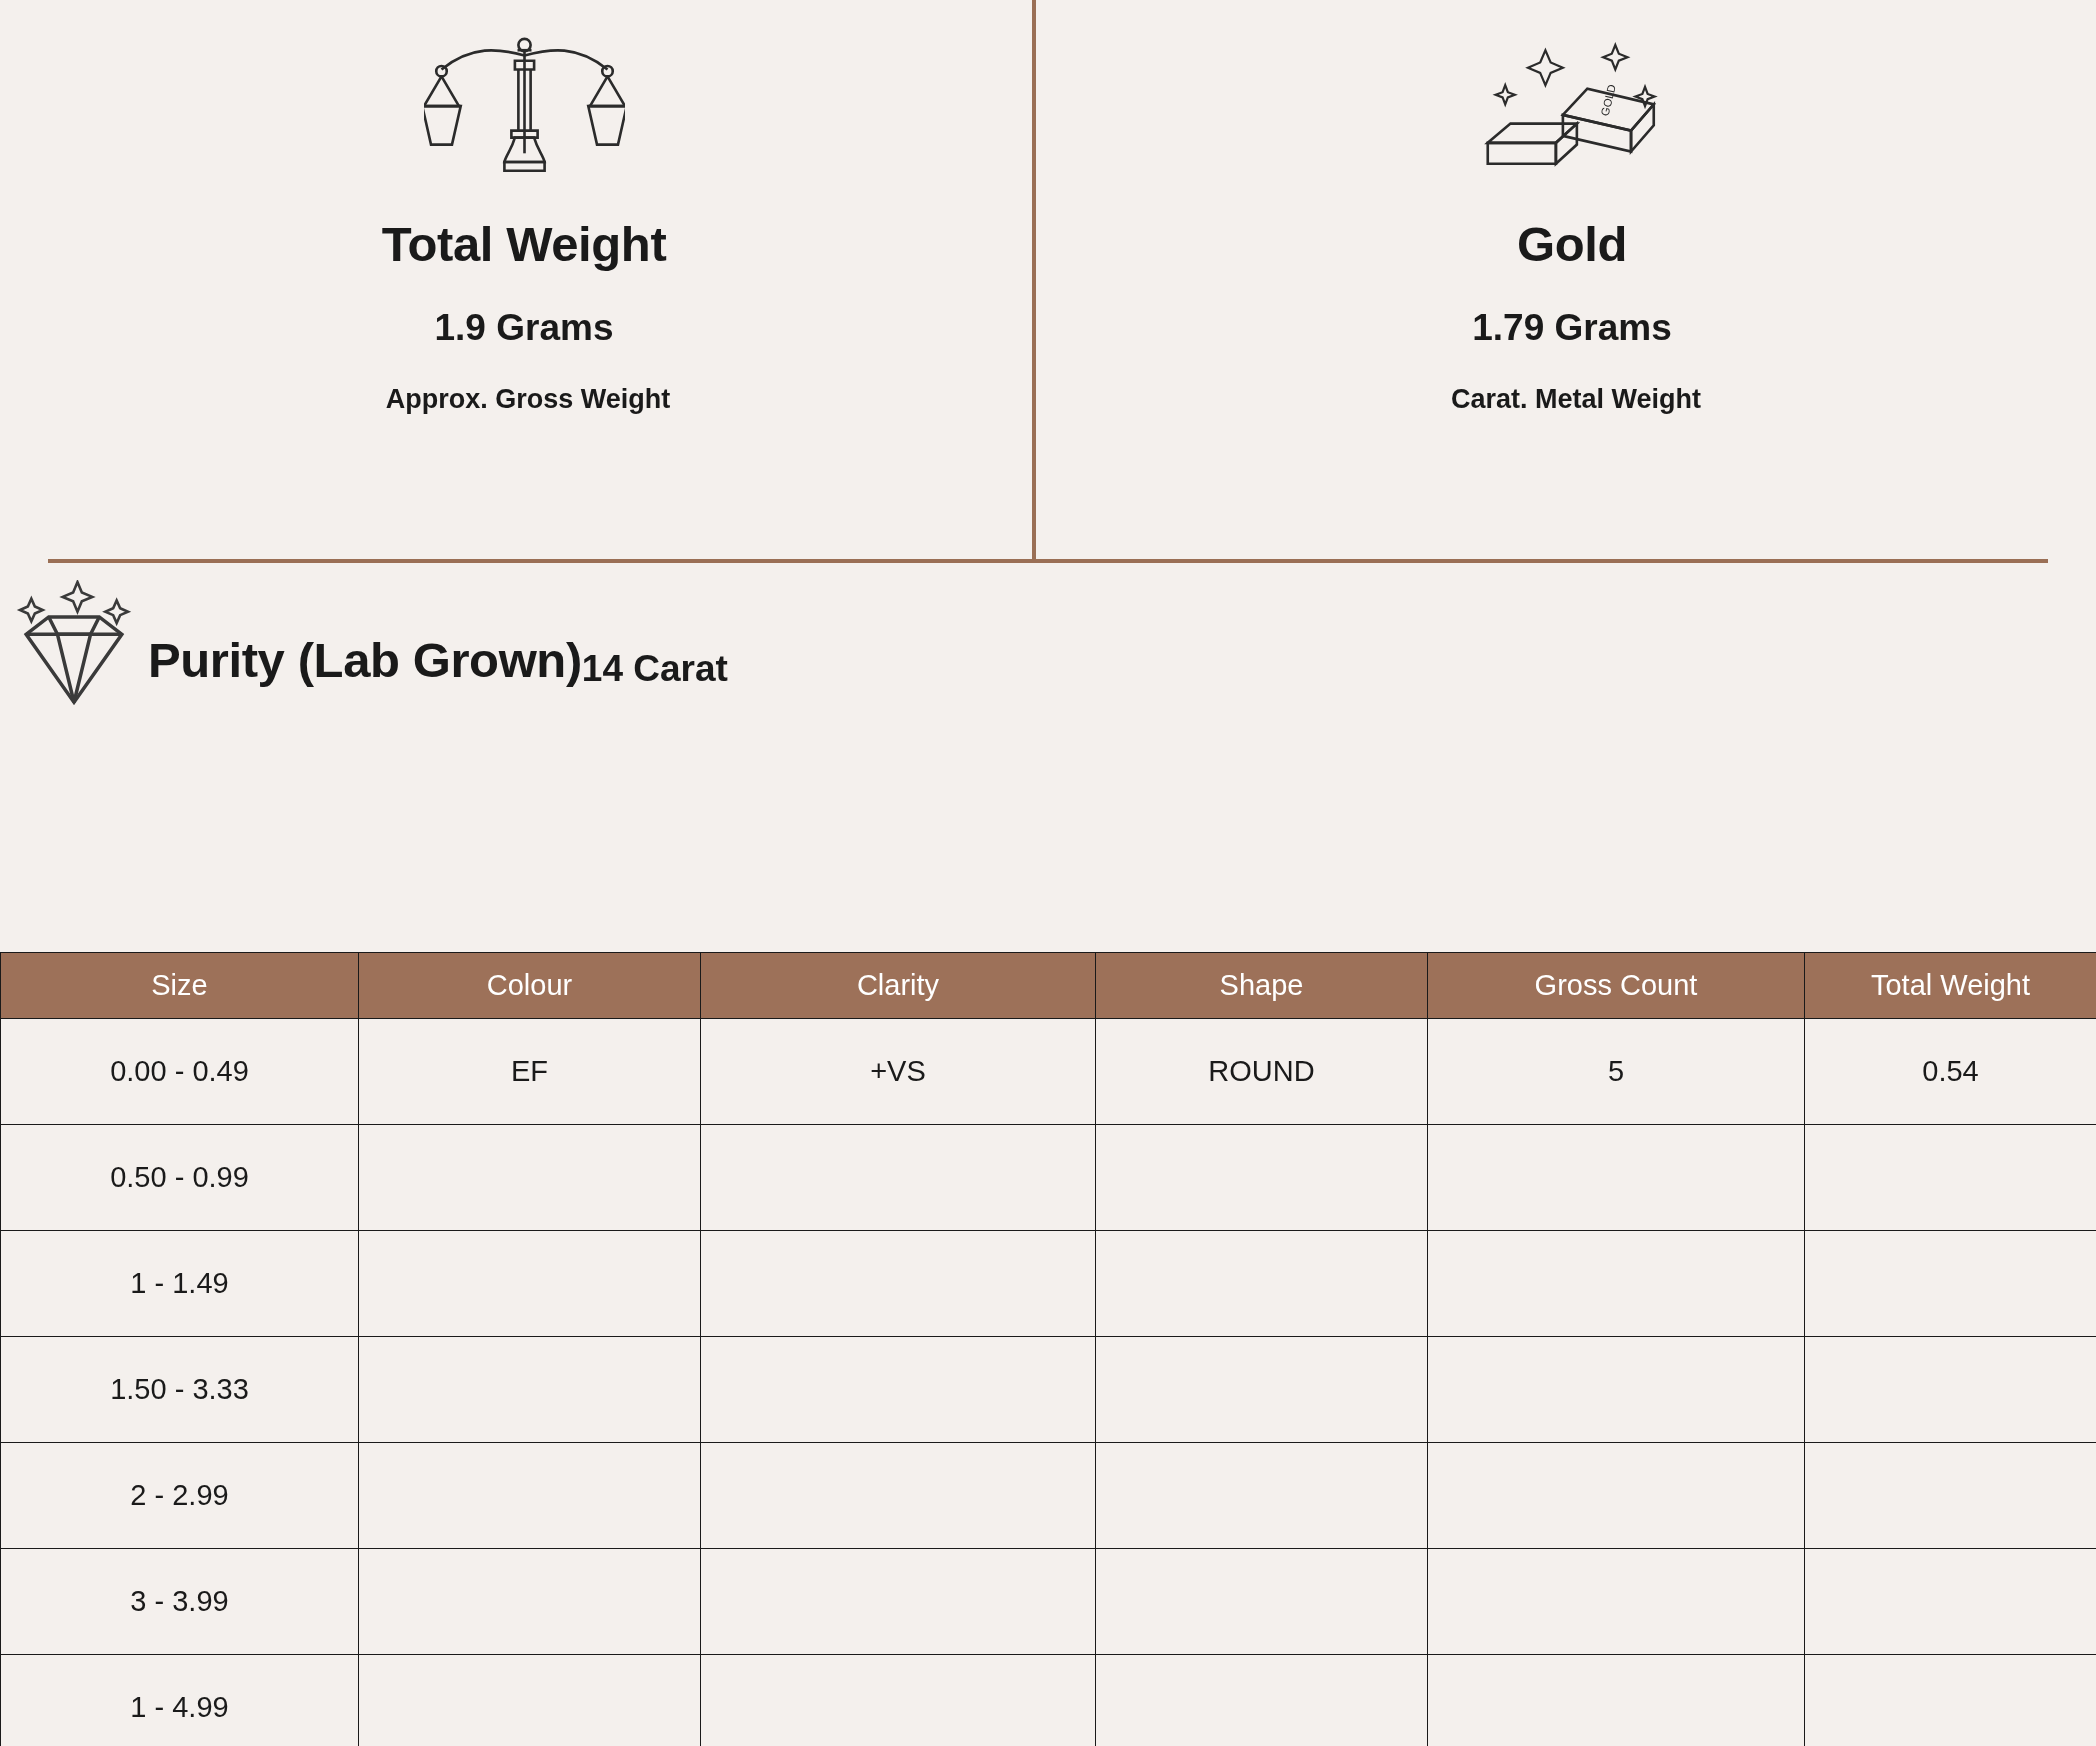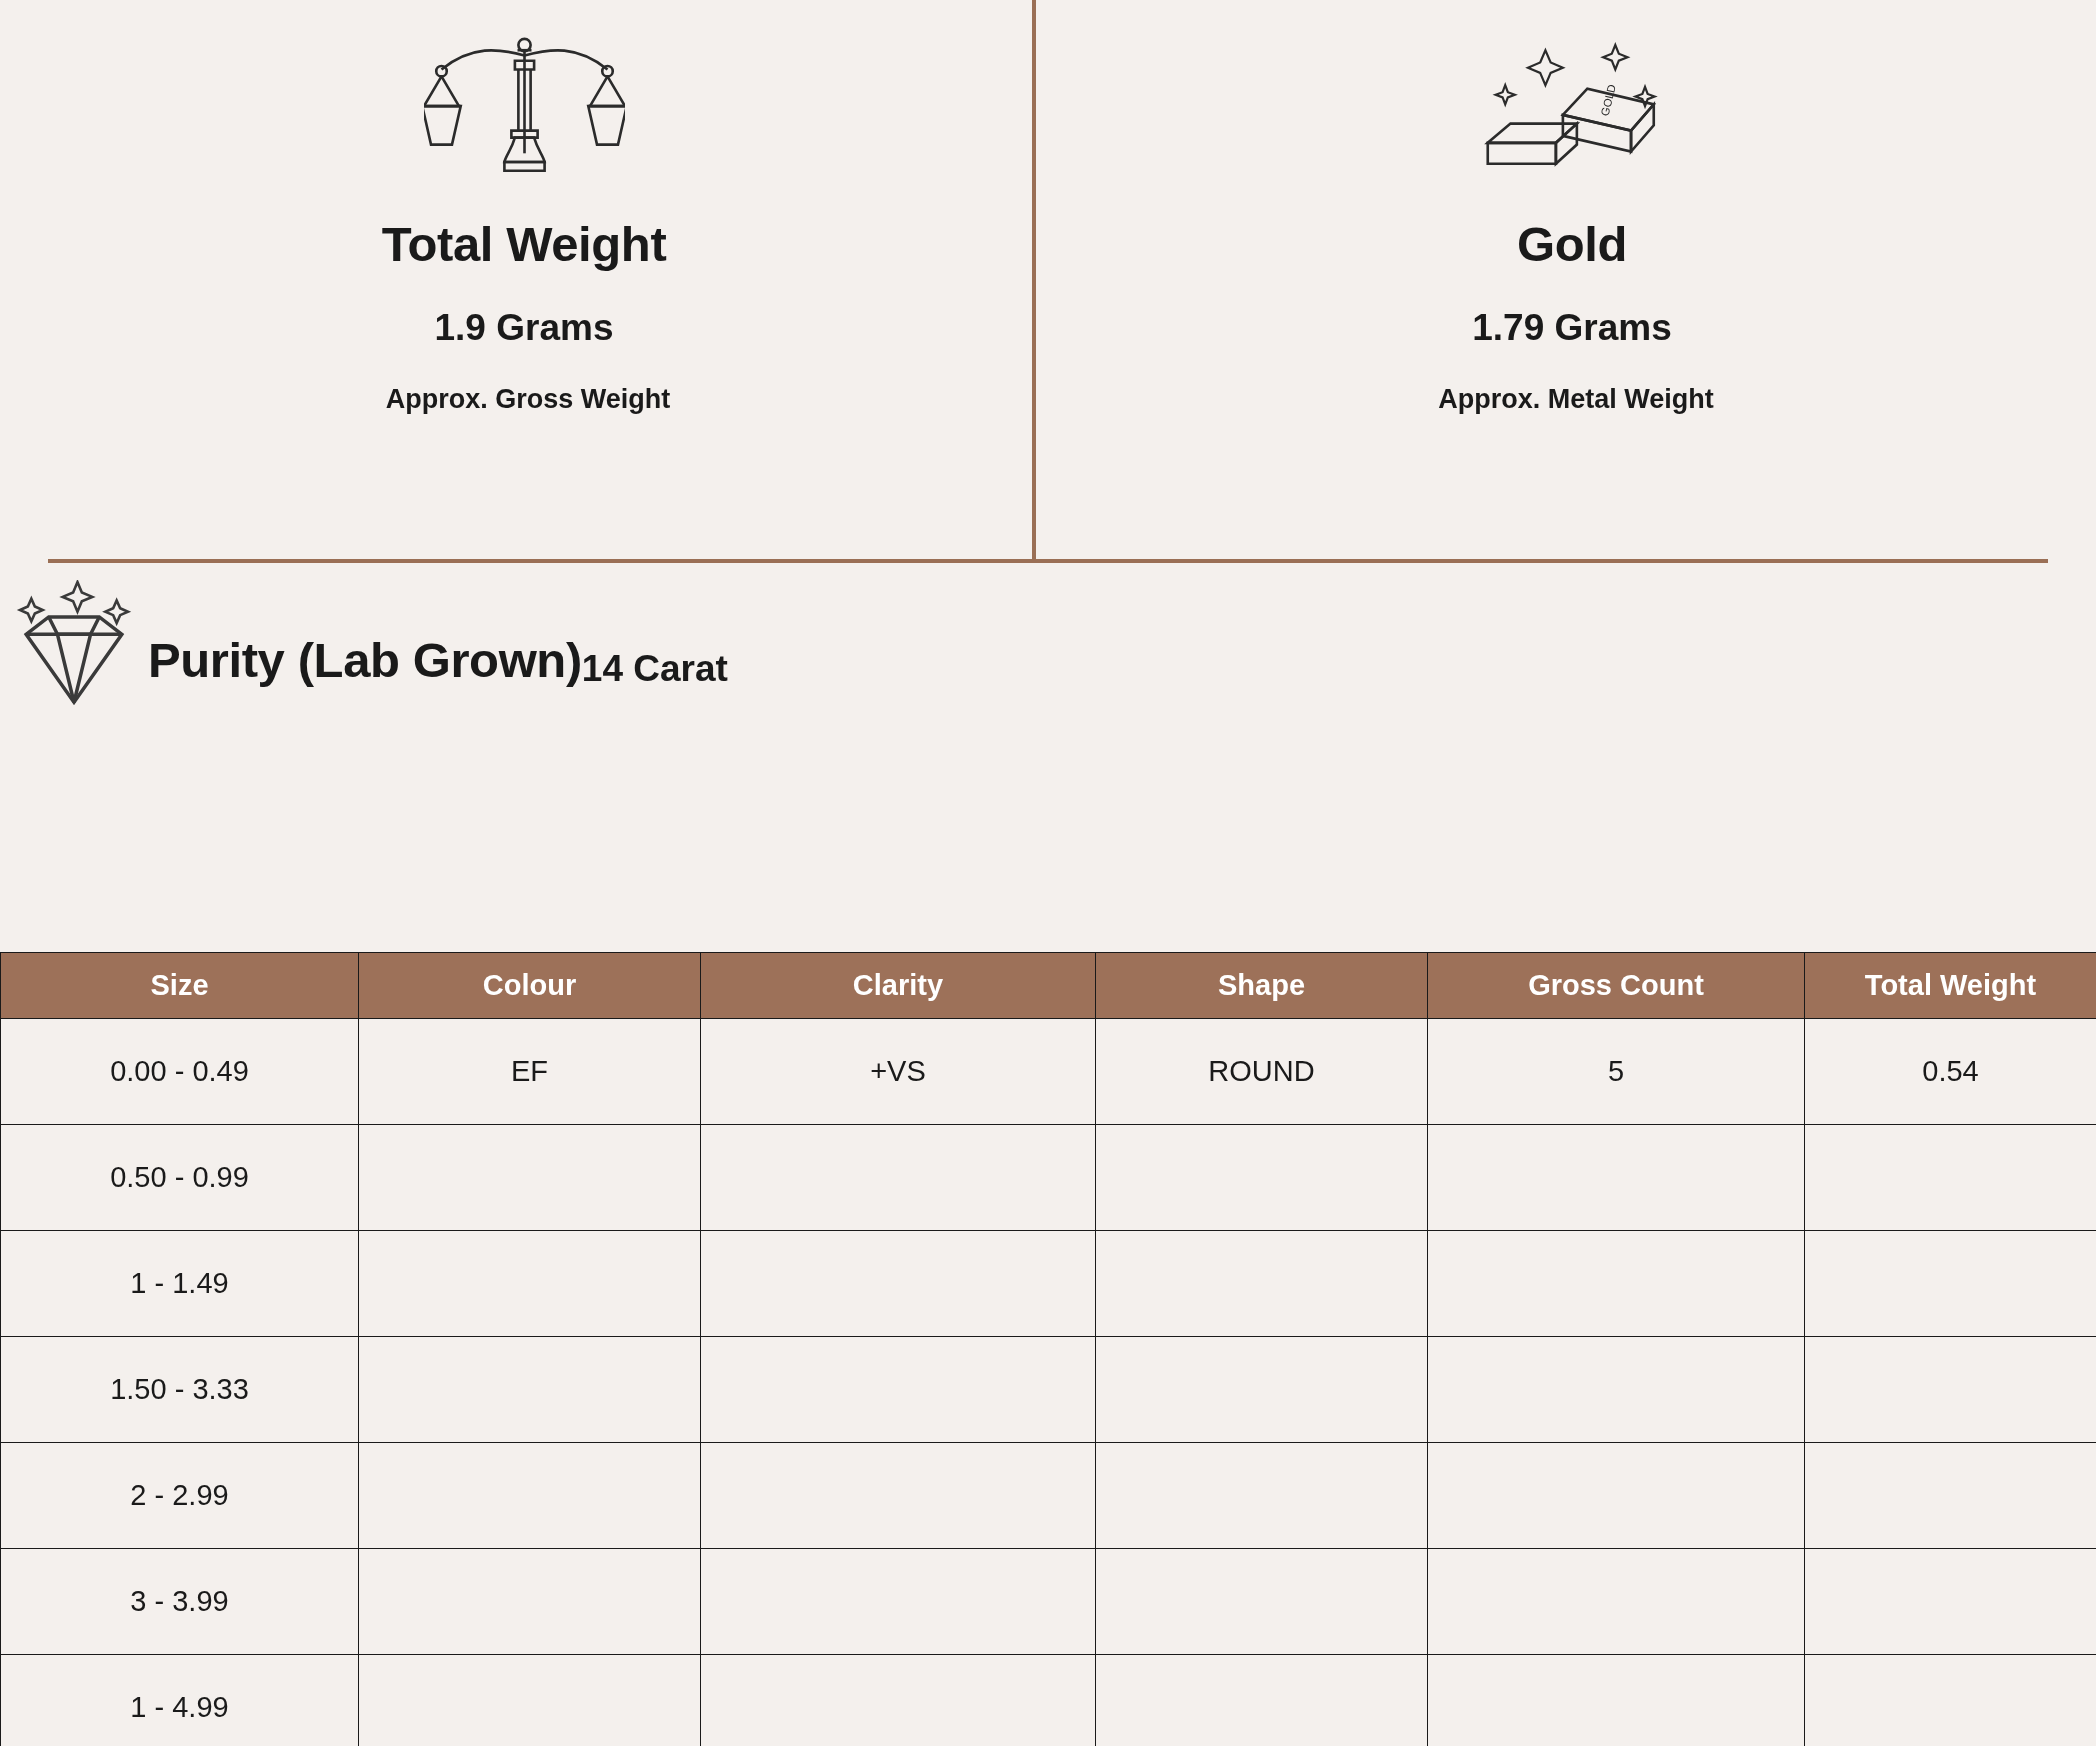--- a/index.html
+++ b/index.html
@@ -125,21 +125,21 @@
   table.stones {
     border-collapse: collapse;
     width: 2096px;
     table-layout: fixed;
   }
 
   table.stones th {
     background: #9d7159;
     color: #ffffff;
     font-size: 29px;
-    font-weight: bold;
+    font-weight: normal;
     height: 65px;
     border: 1.7px solid #1a1a1a;
     text-align: center;
     padding: 0;
   }
 
   table.stones td {
     background: #f4f0ed;
     color: #1a1a1a;
     font-size: 29px;
@@ -208,21 +208,21 @@
           <path d="M96 128 L120 106 L120 130 L96 152 Z"></path>
 
           <path d="M104 96 L132 66 L208 84 L182 114 Z"></path>
           <path d="M104 96 L104 120 L182 138 L182 114 Z"></path>
           <path d="M182 114 L208 84 L208 108 L182 138 Z"></path>
           <text x="156" y="98" font-size="13" fill="#2b2b2b" stroke="none" transform="rotate(-76 156 98)" font-family="Liberation Sans, sans-serif">GOLD</text>
         </svg>
       </div>
       <div class="block-title">Gold</div>
       <div class="block-value">1.79 Grams</div>
-      <div class="block-sub">Approx. Metal Weight</div>
+      <div class="block-sub">Carat. Metal Weight</div>
     </div>
 
     <div class="vdivider"></div>
   </div>
 
   <div class="hdivider"></div>
 
   <div class="purity">
     <div class="purity-icon">
       <svg width="148" height="140" viewBox="0 0 170 160" fill="none" stroke="#3a3a3a" stroke-width="4">

